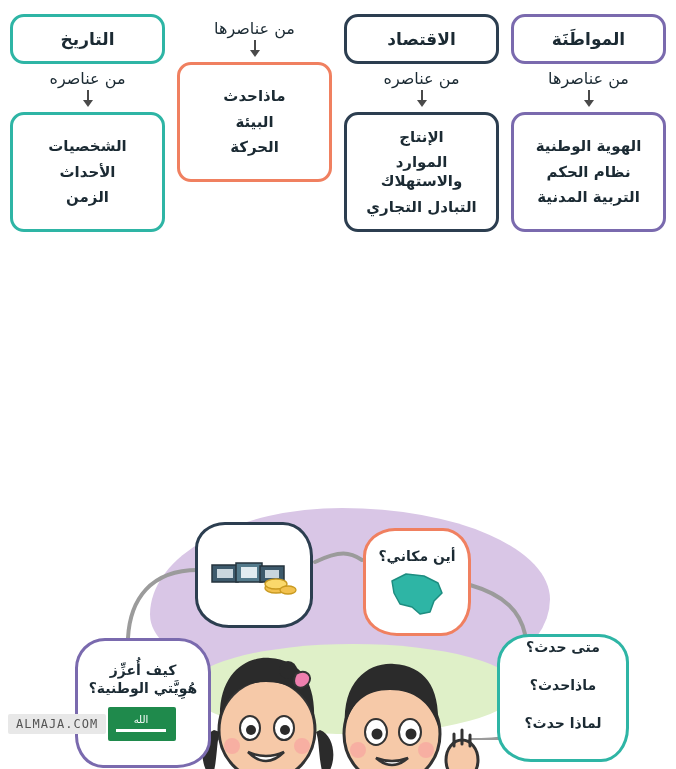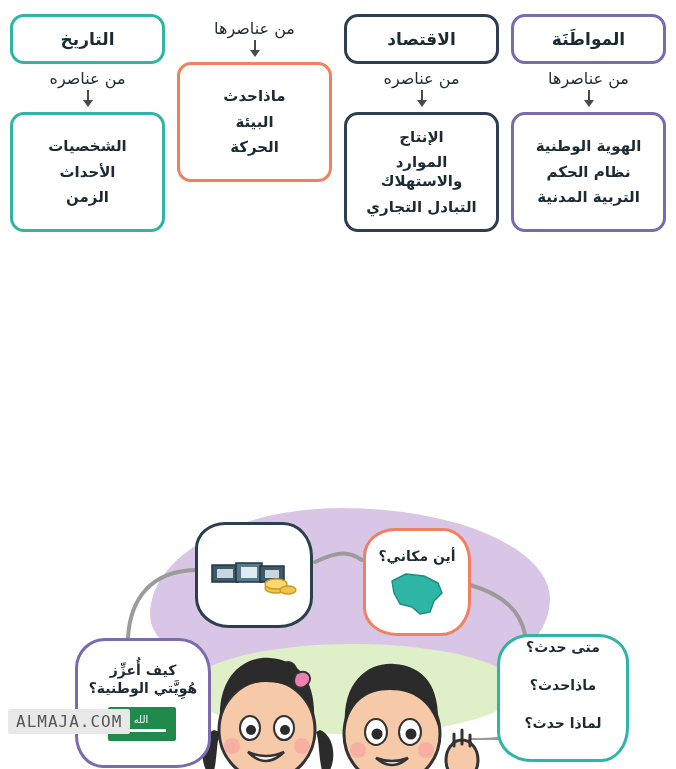--- a/index.html
+++ b/index.html
@@ -173,21 +173,21 @@
   
   .icon-art { margin-top: 6px; }
 
   
   .watermark {
     position: absolute;
     left: 8px;
     bottom: 6px;
     background: #e8e8e8;
     color: #555;
-    font-size: 16px;
+    font-size: 12px;
     letter-spacing: 1px;
     padding: 3px 8px;
     border-radius: 2px;
     font-family: "DejaVu Sans Mono", "Liberation Mono", monospace;
     z-index: 9;
   }
 
   
   .kids { position: absolute; left: 170px; top: 330px; width: 340px; height: 400px; z-index: 3; }
 </style>

